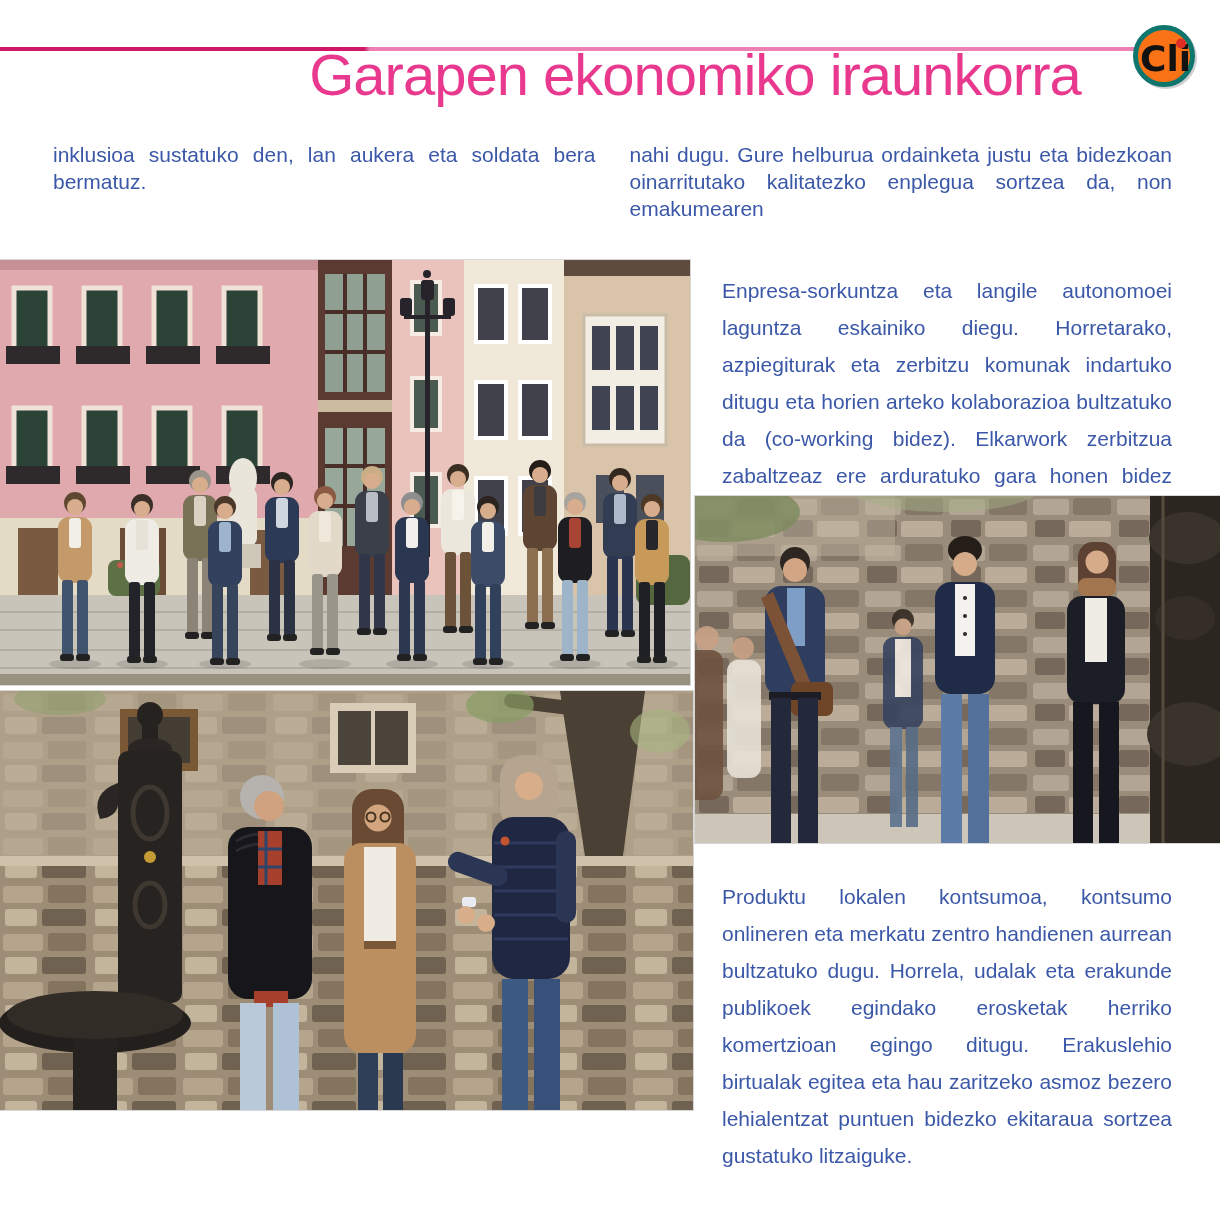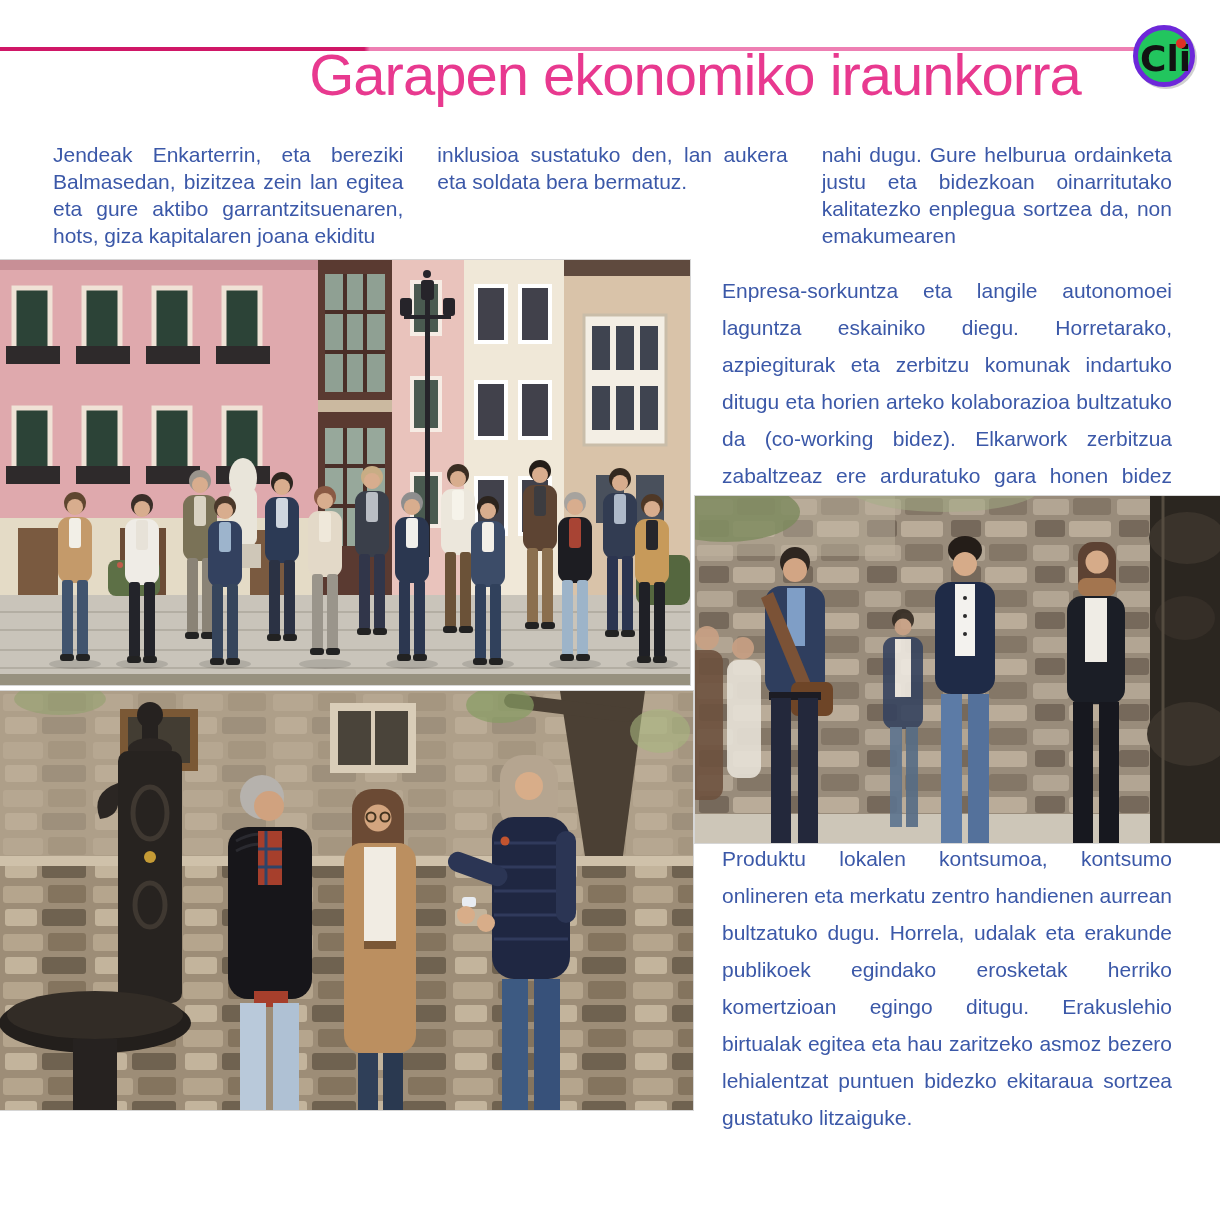--- a/index.html
+++ b/index.html
@@ -1,30 +1,30 @@
 <!DOCTYPE html>
 <html><head>
 <meta charset="utf-8">
 <style>
   html,body{margin:0;padding:0;background:#ffffff;}
   .page{position:relative;width:1220px;height:1220px;background:#fff;overflow:hidden;
         font-family:"Liberation Sans",sans-serif;}
   .toprule{position:absolute;left:0;top:47px;width:1138px;height:4px;
         background:linear-gradient(90deg,#d01767 0%,#d01767 32%,#ee7fb3 32.5%,#ee7fb3 100%);}
-  .logo{position:absolute;left:1133px;top:25px;width:52px;height:52px;border:5px solid #6d28d9;
-        border-radius:50%;background:#22c55e;box-shadow:2px 2px 0 rgba(120,120,120,.35);}
+  .logo{position:absolute;left:1133px;top:25px;width:52px;height:52px;border:5px solid #0f766e;
+        border-radius:50%;background:#f97316;box-shadow:2px 2px 0 rgba(120,120,120,.35);}
   .logo svg{display:block;width:52px;height:52px;}
   .title{position:absolute;left:230px;top:40px;width:930px;margin:0;text-align:center;
         font-size:58px;font-weight:400;letter-spacing:-1px;color:#e8398f;line-height:1.2;}
   .intro{position:absolute;left:53px;top:141px;width:1119px;display:flex;gap:34px;}
   .intro p{flex:1;margin:0;font-size:21px;line-height:27px;color:#3b58a8;text-align:justify;}
   .para{position:absolute;left:722px;width:450px;margin:0;font-size:21px;line-height:37px;
         color:#3b58a8;text-align:justify;}
   .para-1{top:272px;}
-  .para-2{top:840px;}
+  .para-2{top:878px;}
   .photo{position:absolute;outline:1px solid #d6d6d6;overflow:hidden;background:#cfcbc2;}
   .photo svg{display:block;}
   .photo-a{left:0;top:260px;width:690px;height:425px;}
   .photo-b{left:695px;top:496px;width:525px;height:347px;}
   .photo-c{left:0;top:691px;width:693px;height:419px;}
 </style>
 </head>
 <body>
 
 <div class="page">
@@ -34,21 +34,20 @@
   <div class="logo">
     <svg viewBox="0 0 52 52">
       <text x="2" y="41" font-family="DejaVu Sans, sans-serif" font-size="36" font-weight="bold" fill="#121212">Cli</text>
       <circle cx="43" cy="13.5" r="5" fill="#df2f25"></circle>
     </svg>
   </div>
 
   <h1 class="title">Garapen ekonomiko iraunkorra</h1>
 
   <div class="intro">
-    <p>Jendeak Enkarterrin, eta bereziki Balmasedan, bizitzea zein lan egitea eta gure aktibo garrantzitsuenaren, hots, giza kapitalaren joana ekiditu</p>
     <p>inklusioa sustatuko den, lan aukera eta soldata bera bermatuz.</p>
     <p>nahi dugu. Gure helburua ordainketa justu eta bidezkoan oinarritutako kalitatezko enplegua sortzea da, non emakumearen</p>
   </div>
 
   <div class="photo photo-a">
     <svg viewBox="0 0 690 425" width="690" height="425">
       <defs>
         <g id="pp">
           <circle cx="20" cy="13" r="11" fill="var(--hair,#444)"></circle>
           <circle cx="20" cy="17" r="8" fill="var(--skin,#d8ad8e)"></circle>

